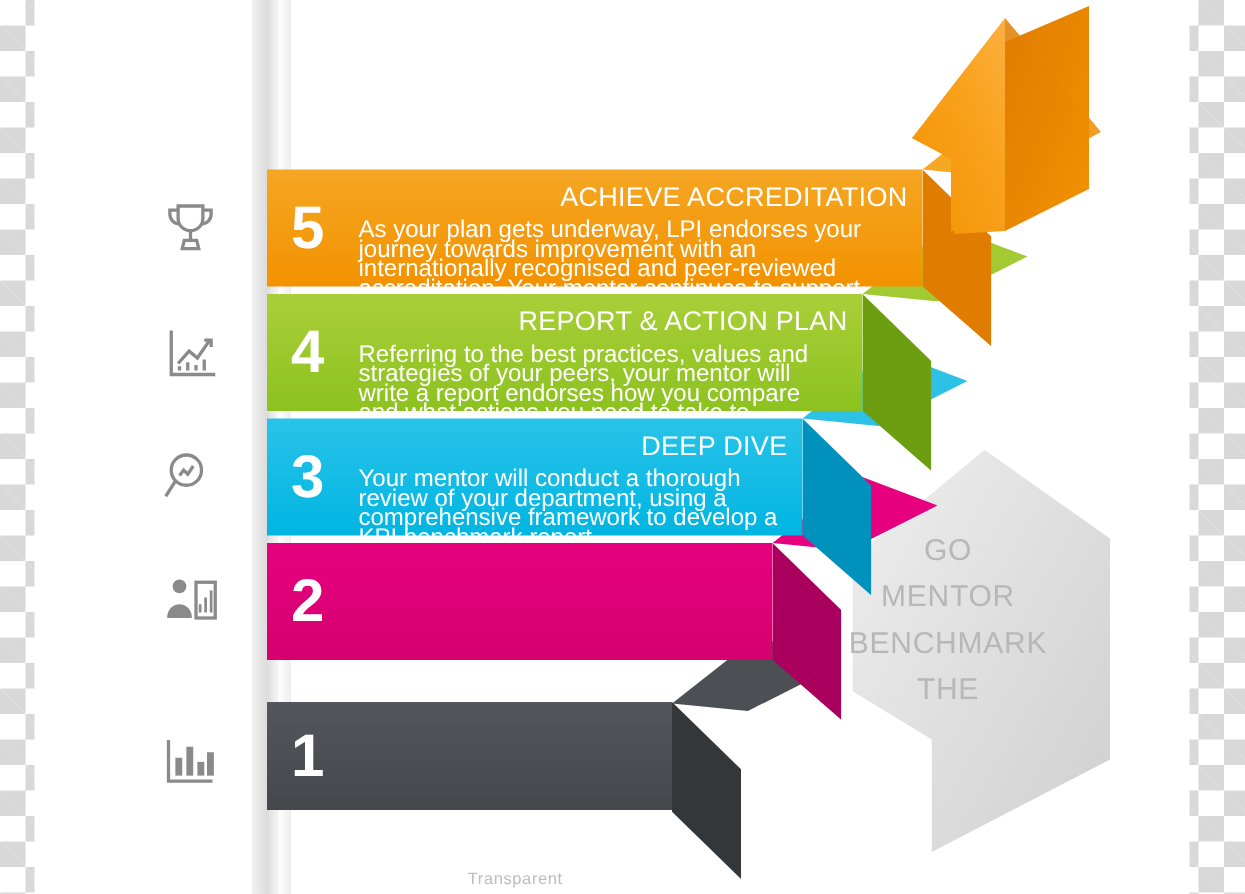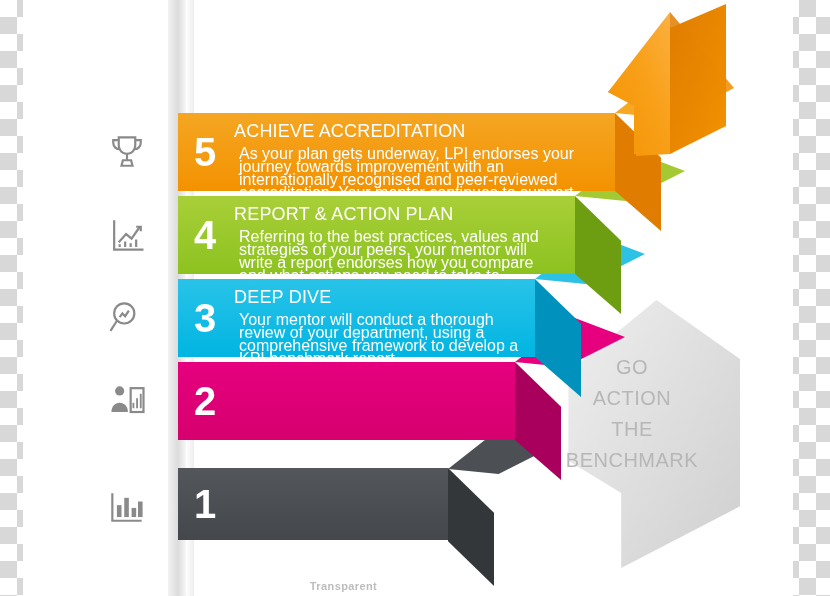--- a/index.html
+++ b/index.html
@@ -80,20 +80,21 @@
     left: 56px;
     right: 10px;
     top: 8px;
   }
   .bar .title {
     font-size: 18px;
     letter-spacing: 0.2px;
     margin: 0 0 3px 0;
     font-weight: normal;
     white-space: nowrap;
+    text-align: right;
   }
   .bar .desc {
     font-size: 16px;
     line-height: 13px;
     margin: 5px;
   }
 
   
   #bar5 { top: 113px; width: 437px; background: linear-gradient(to bottom, #f5a623, #f39200); }
   #bar4 { top: 196px; width: 397px; background: linear-gradient(to bottom, #a9cf38, #8cc220); }
@@ -164,21 +165,20 @@
 
   .wm {
     position: absolute;
     left: 0;
     bottom: 4px;
     width: 687px;
     text-align: center;
     font-size: 11px;
     color: #bdbdbd;
     letter-spacing: 0.4px;
-    font-weight: bold;
   }
 </style>
 </head>
 <body>
 
 <div id="canvas">
 
   <div id="white-plate"></div>
   <div id="left-strip"></div>
   <div id="pale-col"></div>
@@ -296,19 +296,19 @@
   </div>
 
   <div class="bar" id="bar1">
     <div class="num">1</div>
     <div class="txt">
     </div>
   </div>
 
   <div id="stair-text">
     <div>GO</div>
-    <div>ACTION</div>
+    <div>MENTOR</div>
+    <div>BENCHMARK</div>
     <div>THE</div>
-    <div>BENCHMARK</div>
   </div>
 
   <div class="wm">Transparent</div>
 </div>
 
 </body></html>

